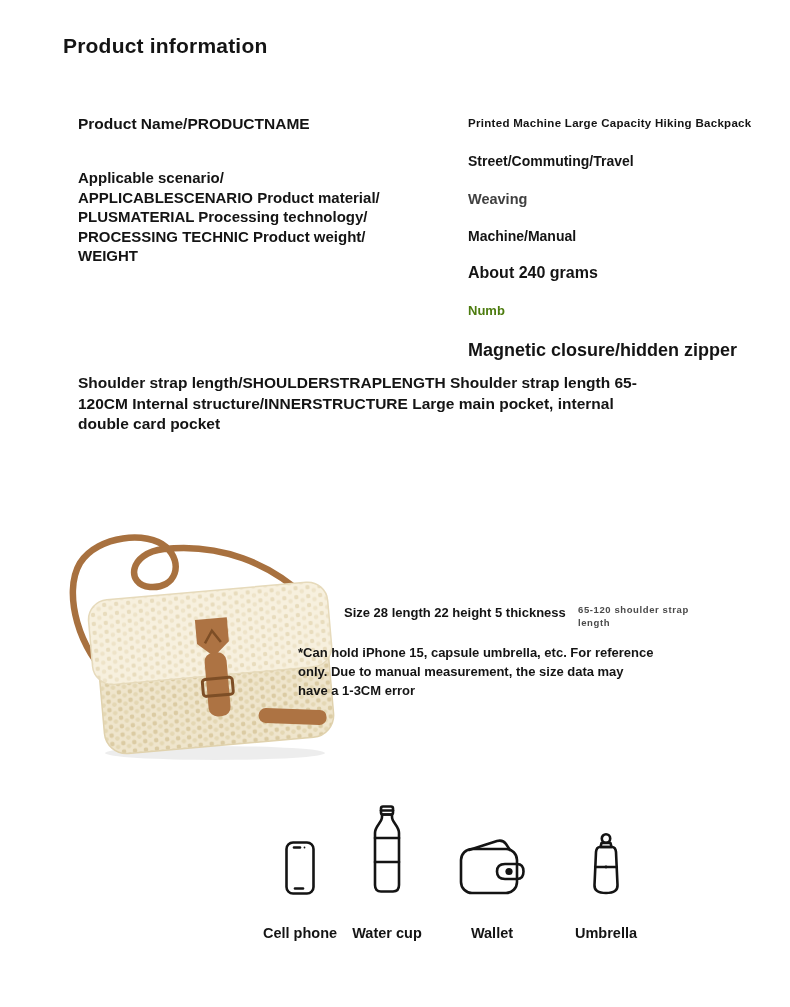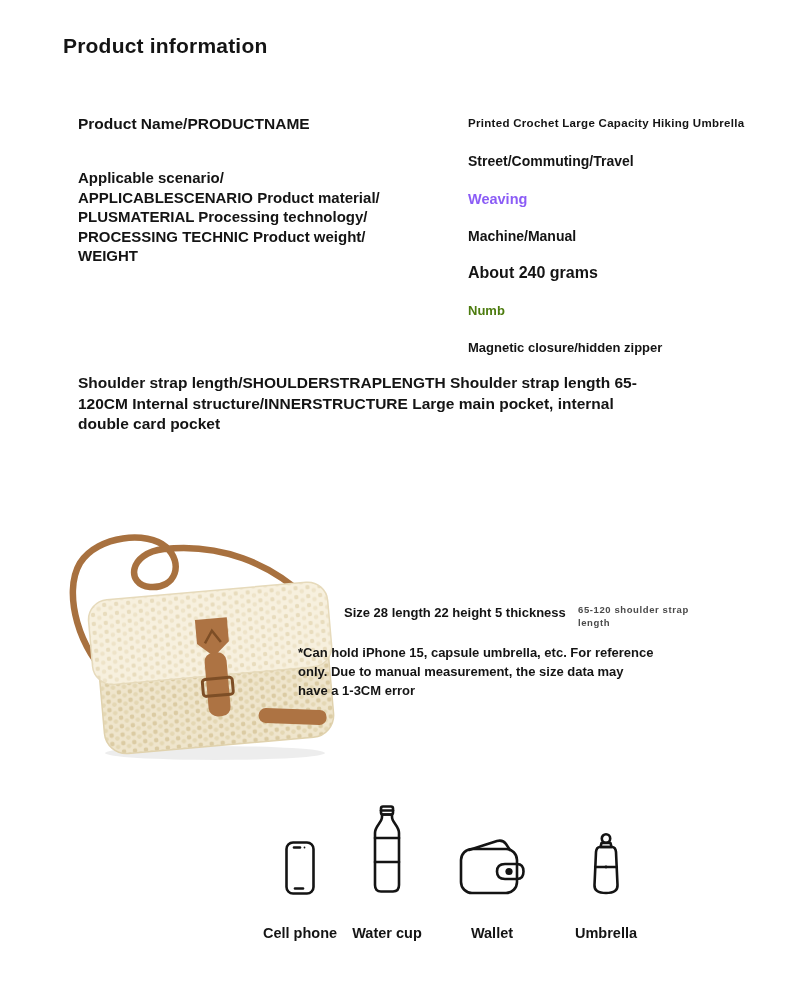--- a/index.html
+++ b/index.html
@@ -15,25 +15,25 @@
   
   .lbl-product-name{left:78px;top:115px;font-size:15.5px;}
   .lbl-scenario{left:78px;top:168px;font-size:15px;line-height:19.5px;}
   .lbl-lining{left:80px;top:310px;font-size:15px;line-height:20px;}
   .lbl-strap{left:78px;top:373px;font-size:15.5px;line-height:20.5px;}
 
   
   .val{left:468px;}
   .v-name{top:117px;font-size:11.5px;letter-spacing:0.3px;}
   .v-scenario{top:153px;font-size:14px;}
-  .v-material{top:191px;font-size:14.5px;color:#8b5cf6;}
+  .v-material{top:191px;font-size:14.5px;color:#404040;}
   .v-technic{top:228px;font-size:14px;}
   .v-weight{top:264px;font-size:16px;}
   .v-lining{top:303px;font-size:13px;color:#4d7c0f;}
-  .v-closure{top:340px;font-size:13px;}
+  .v-closure{top:340px;font-size:18px;}
 
   
   .bag{left:60px;top:503px;width:282px;height:258px;}
 
   
   .size-dims{left:344px;top:605px;font-size:13px;}
   .size-strap{left:578px;top:603px;font-size:9.5px;line-height:13px;color:#4a4a4a;letter-spacing:0.6px;}
   .disclaimer{left:298px;top:643px;width:440px;font-size:13px;line-height:19px;}
 
   
@@ -57,21 +57,21 @@
   <div class="abs title">Product information</div>
   <div class="abs lbl-scenario preline">Applicable scenario/
 APPLICABLESCENARIO Product material/
 PLUSMATERIAL Processing technology/
 PROCESSING TECHNIC Product weight/
 WEIGHT</div>
   <div class="abs lbl-strap preline">Shoulder strap length/SHOULDERSTRAPLENGTH Shoulder strap length 65-
 120CM Internal structure/INNERSTRUCTURE Large main pocket, internal
 double card pocket</div>
 
-  <div class="abs val v-name">Printed Crochet Large Capacity Hiking Umbrella</div>
+  <div class="abs val v-name">Printed Machine Large Capacity Hiking Backpack</div>
   <div class="abs val v-scenario">Street/Commuting/Travel</div>
   <div class="abs val v-material">Weaving</div>
   <div class="abs val v-technic">Machine/Manual</div>
   <div class="abs val v-weight">About 240 grams</div>
   <div class="abs val v-lining">Numb</div>
   <div class="abs val v-closure">Magnetic closure/hidden zipper</div>
 
   <svg class="abs bag" viewBox="0 0 282 258" aria-hidden="true">
     <defs>
       <pattern id="weaveFlap" width="12" height="9" patternUnits="userSpaceOnUse">

